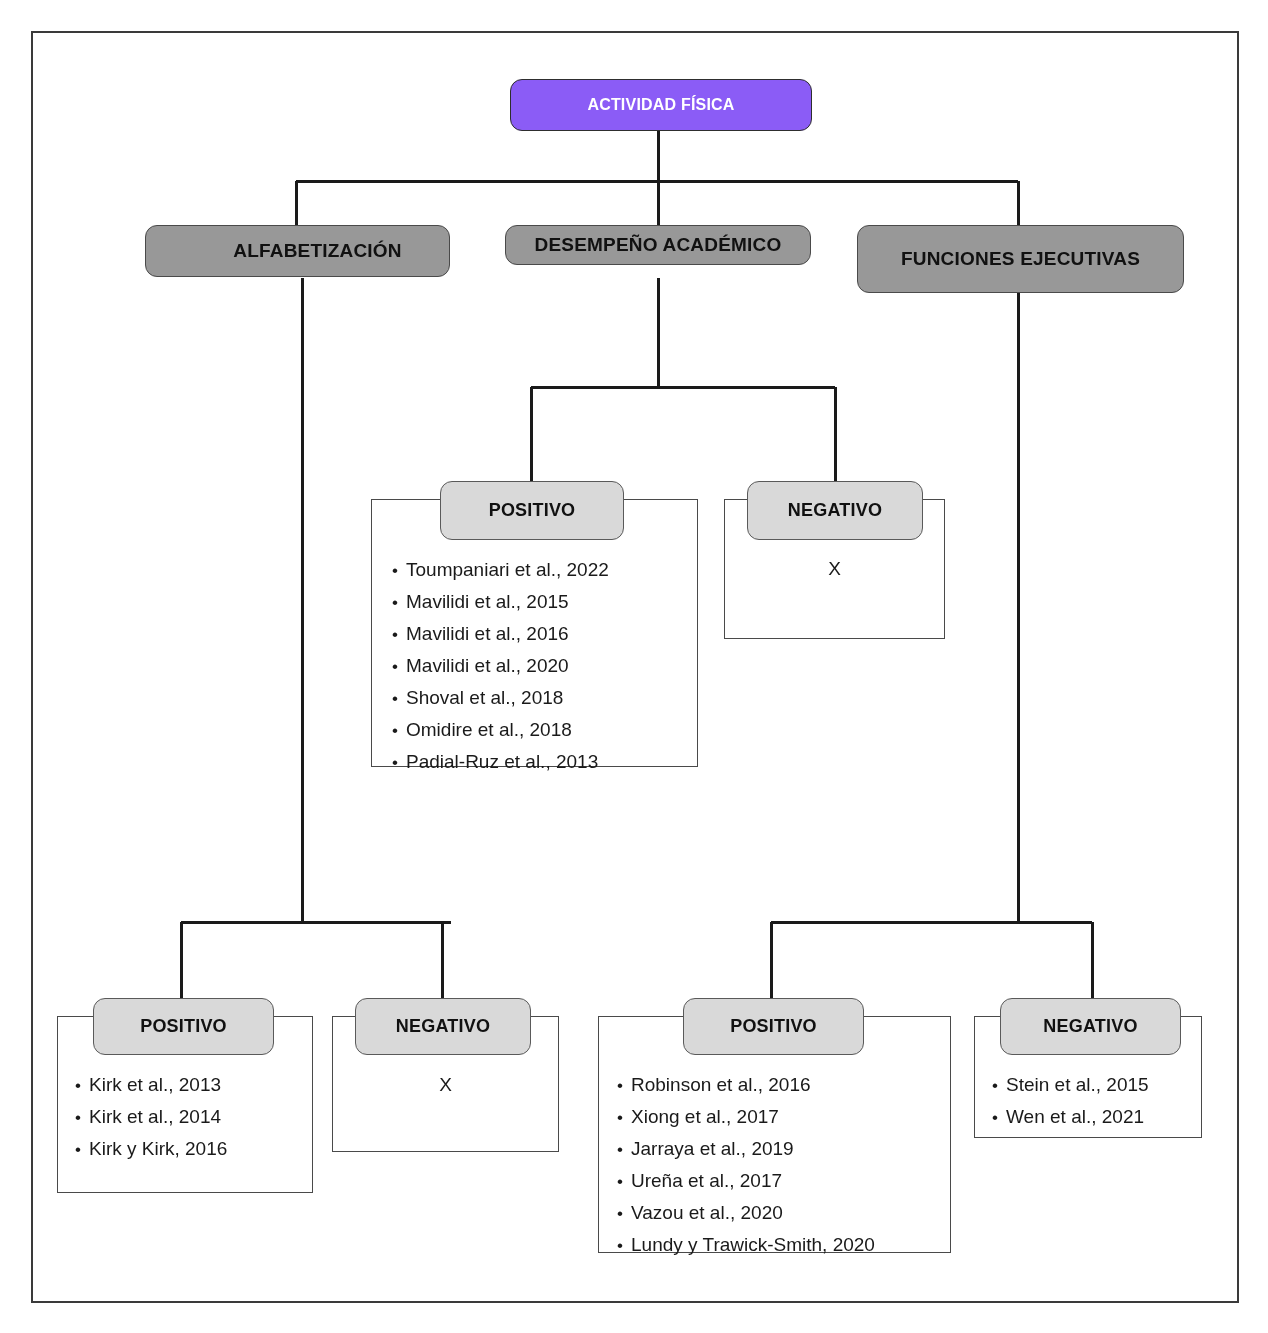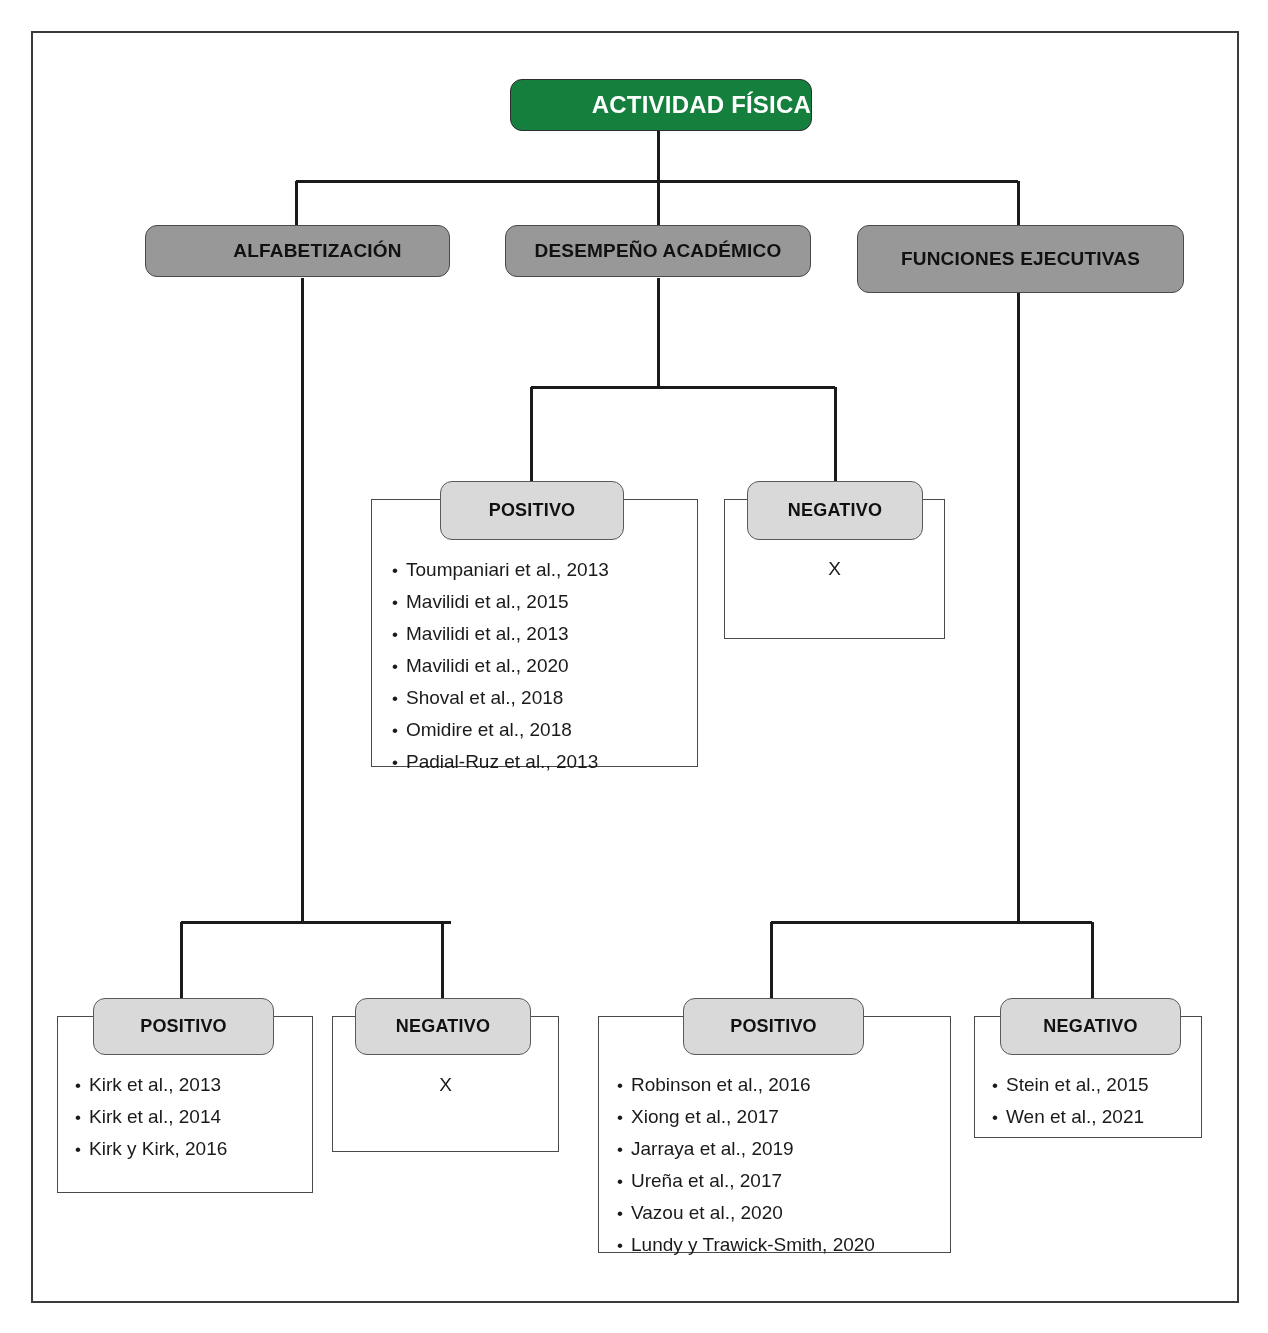--- a/index.html
+++ b/index.html
@@ -52,25 +52,24 @@
     display: flex;
     align-items: center;
     justify-content: center;
     text-align: center;
     font-weight: bold;
     letter-spacing: 0.2px;
     z-index: 5;
   }
 
   .pill.root {
-    background: #15803d;
+    background: #8b5cf6;
     border-color: #2e2e2e;
     color: #ffffff;
-    font-size: 24px;
-    justify-content: flex-end;
+    font-size: 16px;
   }
 
   .pill.level2 {
     background: #989898;
     border-color: #4a4a4a;
     color: #111111;
     font-size: 19px;
   }
 
   .pill.outcome {
@@ -159,46 +158,46 @@
   </svg>
 
   <div class="pill root" style="left:510px; top:79px; width:302px; height:52px;">
     <span>ACTIVIDAD FÍSICA</span>
   </div>
 
   <div class="pill level2" style="left:145px; top:225px; width:305px; height:52px;padding-left:40px;">
     <span>ALFABETIZACIÓN</span>
   </div>
 
-  <div class="pill level2" style="left:505px; top:225px; width:306px; height:52px;">
+  <div class="pill level2" style="left:505px; top:225px; width:306px; height:40px;">
     <span>DESEMPEÑO ACADÉMICO</span>
   </div>
 
   <div class="pill level2" style="left:857px; top:225px; width:327px; height:68px;">
     <span>FUNCIONES EJECUTIVAS</span>
   </div>
 
   <div class="content-box" style="left:371px; top:499px; width:327px; height:268px;"></div>
 
   <div class="pill outcome" style="left:440px; top:481px; width:184px; height:59px;">
     <span>POSITIVO</span>
   </div>
 
   <ul class="cite-list" style="left:392px; top:560px; width:300px;">
     <li>
       <span class="cite-bullet">•</span>
-      <span>Toumpaniari et al., 2013</span>
+      <span>Toumpaniari et al., 2022</span>
     </li>
     <li>
       <span class="cite-bullet">•</span>
       <span>Mavilidi et al., 2015</span>
     </li>
     <li>
       <span class="cite-bullet">•</span>
-      <span>Mavilidi et al., 2013</span>
+      <span>Mavilidi et al., 2016</span>
     </li>
     <li>
       <span class="cite-bullet">•</span>
       <span>Mavilidi et al., 2020</span>
     </li>
     <li>
       <span class="cite-bullet">•</span>
       <span>Shoval et al., 2018</span>
     </li>
     <li>

